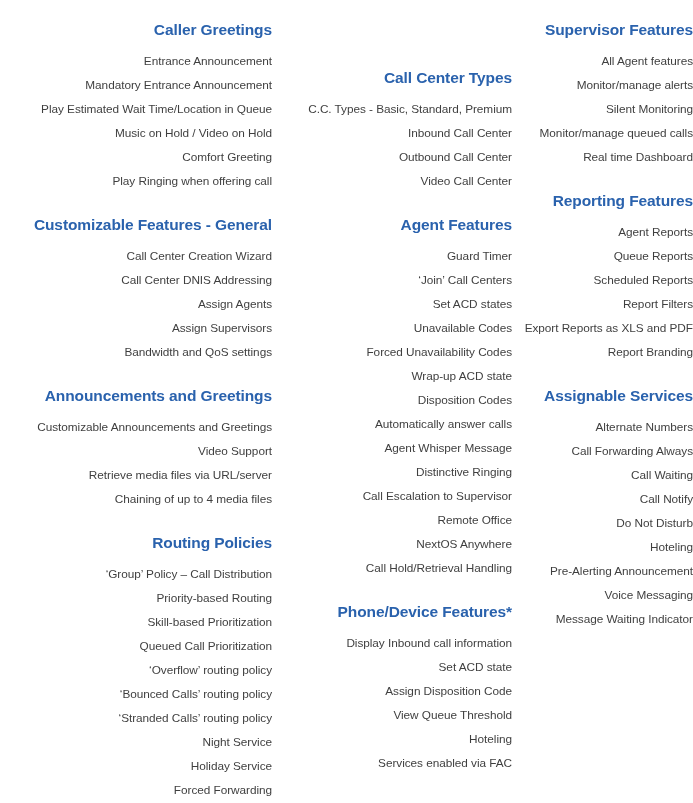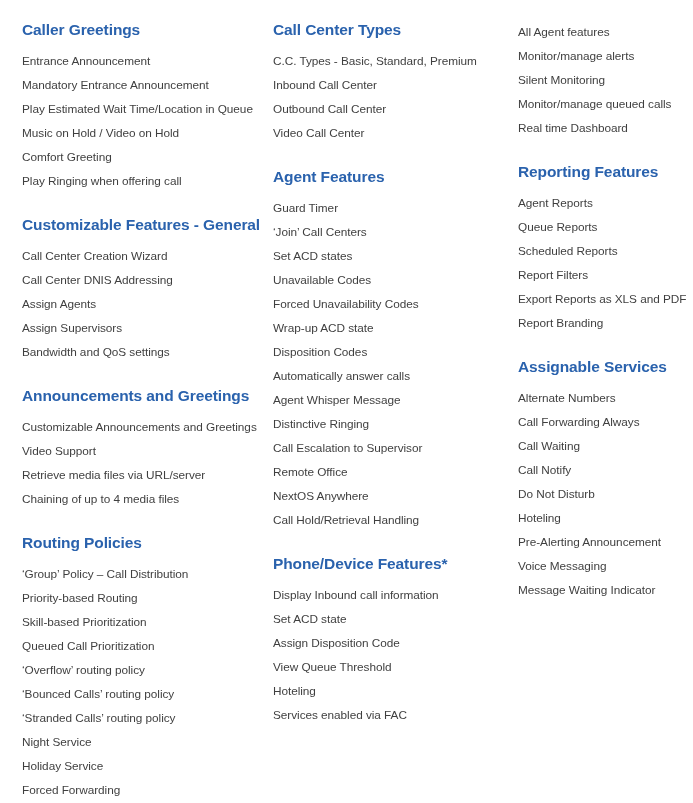--- a/index.html
+++ b/index.html
@@ -12,27 +12,28 @@
     height: 803px;
     font-family: "Liberation Sans", sans-serif;
     -webkit-font-smoothing: antialiased;
     overflow: hidden;
   }
   #feature-sheet {
     position: relative;
     width: 599px;
     height: 803px;
     background: #ffffff;
+    text-align: right;
   }
   .column {
     position: absolute;
     top: 0;
   }
   .col-1 { left: 22px;  width: 250px; }
-  .col-2 { left: 273px; width: 232px; }
+  .col-2 { left: 280px; width: 232px; margin-top: 48px; }
   .col-3 { left: 518px; width: 175px; }
 
   .section {
     margin-bottom: 22px;
   }
   .section:last-child { margin-bottom: 0; }
 
   .section-title {
     color: #2a62ad;
     font-size: 15.5px;
@@ -145,20 +146,21 @@
           <li class="item">Set ACD state</li>
           <li class="item">Assign Disposition Code</li>
           <li class="item">View Queue Threshold</li>
           <li class="item">Hoteling</li>
           <li class="item">Services enabled via FAC</li>
         </ul>
       </section>
     </div>
     <div class="column col-3">
       <section class="section">
+        <h2 class="section-title">Supervisor Features</h2>
         <ul class="item-list">
           <li class="item">All Agent features</li>
           <li class="item">Monitor/manage alerts</li>
           <li class="item">Silent Monitoring</li>
           <li class="item">Monitor/manage queued calls</li>
           <li class="item">Real time Dashboard</li>
         </ul>
       </section>
       <section class="section">
         <h2 class="section-title">Reporting Features</h2>

